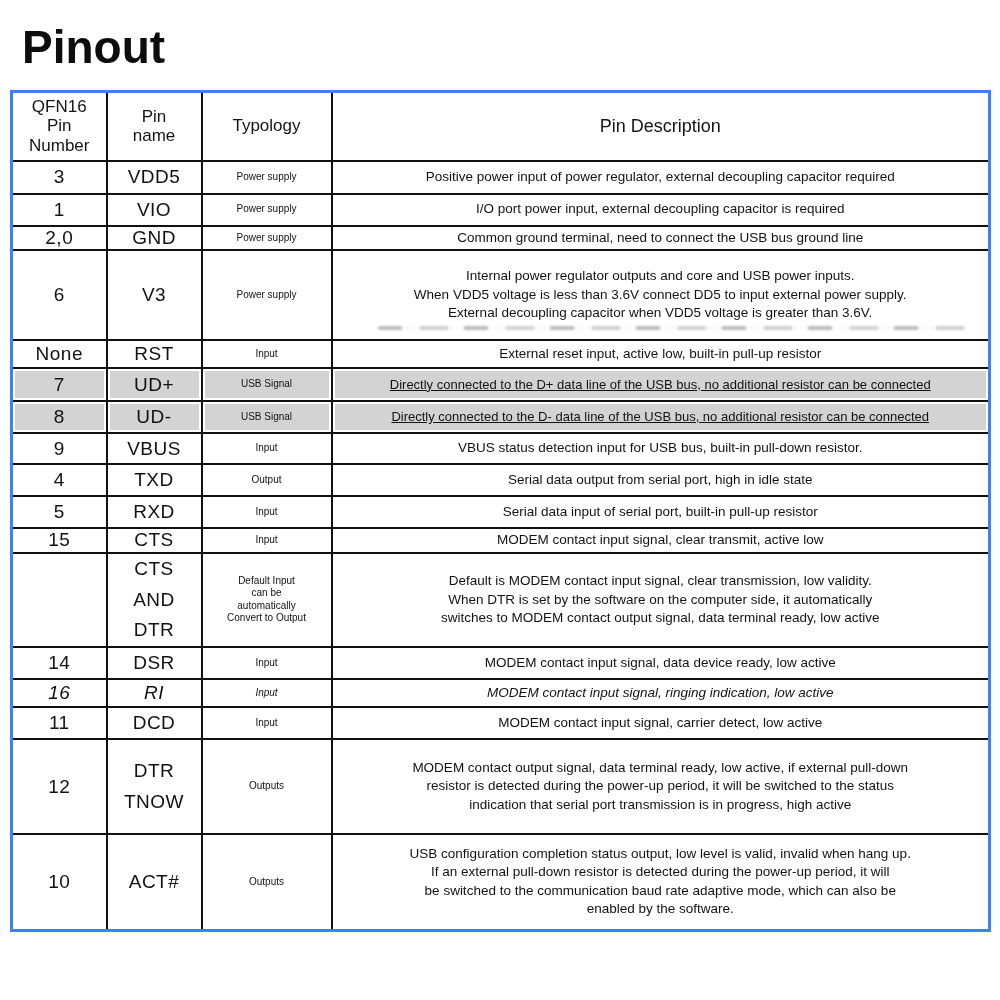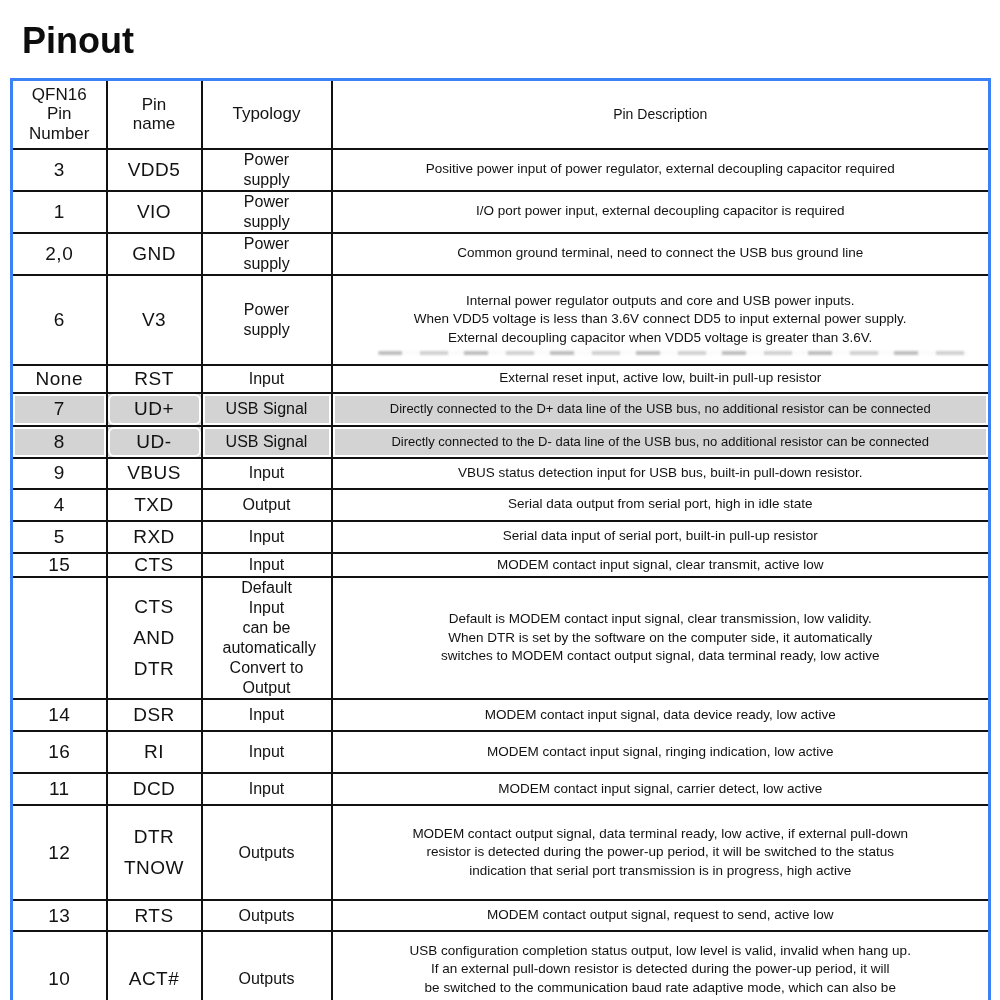--- a/index.html
+++ b/index.html
@@ -5,52 +5,52 @@
   * { margin: 0; padding: 0; box-sizing: border-box; }
   html, body { background: #ffffff; }
   body {
     width: 1000px; height: 1000px;
     font-family: "Liberation Sans", "DejaVu Sans", sans-serif;
     color: #121212;
     overflow: hidden;
   }
   .page { padding: 0 10px; }
   h1.title {
-    font-size: 36px;
+    font-size: 46px;
     font-weight: 800;
     letter-spacing: 0px;
     color: #0d0d0d;
     margin: 20px 0 16px 12px;
   }
   table.pinout {
     width: 978px;
     border-collapse: collapse;
     table-layout: fixed;
     border: 3px solid #3b82f6;
   }
   th, td {
     border: 2px solid #111111;
     vertical-align: middle;
     text-align: center;
     white-space: pre-line;
     overflow: hidden;
   }
   thead tr { height: 69px; }
   th { font-weight: 400; font-size: 17px; line-height: 1.15; color: #141414; }
-  th.desc-h { font-size: 14px; }
+  th.desc-h { font-size: 18px; }
   td.num  { font-size: 19px; letter-spacing: 0.5px; }
-  td.name { font-size: 19px; letter-spacing: 0.5px; border-radius: 6px; }
-  td.typ  { font-size: 16px; line-height: 1.25; padding: 0 20px; }
+  td.name { font-size: 19px; letter-spacing: 0.5px; }
+  td.typ  { font-size: 10px; line-height: 1.25; padding: 0 20px; }
   td.desc { font-size: 13.5px; line-height: 1.38; padding: 2px 8px; }
   td.spread { line-height: 1.62; }
   tr.hl td {
     background: #d3d3d3;
     box-shadow: inset 0 0 0 2px #ffffff;
   }
-  tr.hl td.desc { font-size: 13px; }
+  tr.hl td.desc { font-size: 13px; text-decoration: underline; }
   td.rel { position: relative; }
   .ghost {
     position: absolute;
     left: 7%; right: 3%; bottom: 9px;
     height: 4px;
     background: repeating-linear-gradient(90deg,
       rgba(40,40,40,0.30) 0px 24px,
       rgba(40,40,40,0.02) 24px 42px,
       rgba(40,40,40,0.22) 42px 70px,
       rgba(40,40,40,0.02) 70px 86px);
@@ -163,47 +163,41 @@
     <td class="desc">Default is MODEM contact input signal, clear transmission, low validity.
 When DTR is set by the software on the computer side, it automatically
 switches to MODEM contact output signal, data terminal ready, low active</td>
   </tr>
         <tr style="height: 32px;">
     <td class="num">14</td>
     <td class="name">DSR</td>
     <td class="typ">Input</td>
     <td class="desc">MODEM contact input signal, data device ready, low active</td>
   </tr>
-        <tr style="height: 42px;">
+        <tr style="height: 28px; font-style: italic;">
     <td class="num">16</td>
     <td class="name">RI</td>
     <td class="typ">Input</td>
     <td class="desc">MODEM contact input signal, ringing indication, low active</td>
   </tr>
         <tr style="height: 32px;">
     <td class="num">11</td>
     <td class="name">DCD</td>
     <td class="typ">Input</td>
     <td class="desc">MODEM contact input signal, carrier detect, low active</td>
   </tr>
         <tr style="height: 95px;">
     <td class="num">12</td>
     <td class="name spread">DTR
 TNOW</td>
     <td class="typ">Outputs</td>
     <td class="desc">MODEM contact output signal, data terminal ready, low active, if external pull-down
 resistor is detected during the power-up period, it will be switched to the status
 indication that serial port transmission is in progress, high active</td>
   </tr>
-        <tr style="height: 31px;">
-    <td class="num">13</td>
-    <td class="name">RTS</td>
-    <td class="typ">Outputs</td>
-    <td class="desc">MODEM contact output signal, request to send, active low</td>
-  </tr>
         <tr style="height: 96px;">
     <td class="num">10</td>
     <td class="name">ACT#</td>
     <td class="typ">Outputs</td>
     <td class="desc">USB configuration completion status output, low level is valid, invalid when hang up.
 If an external pull-down resistor is detected during the power-up period, it will
 be switched to the communication baud rate adaptive mode, which can also be
 enabled by the software.</td>
   </tr>
       </tbody>

